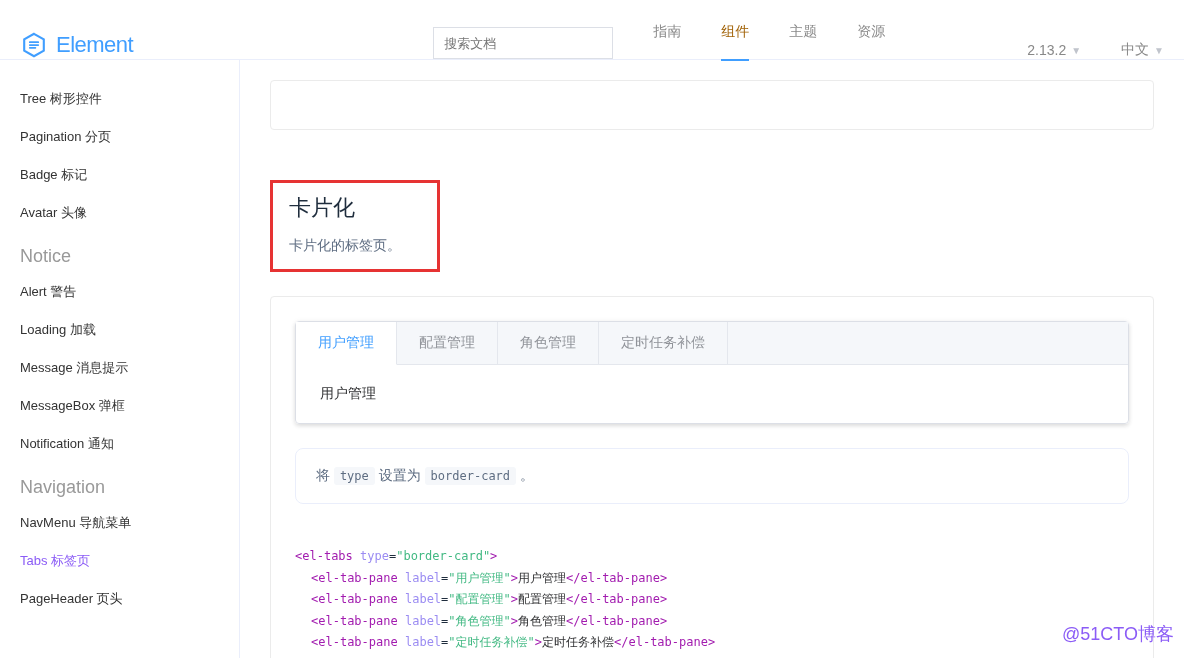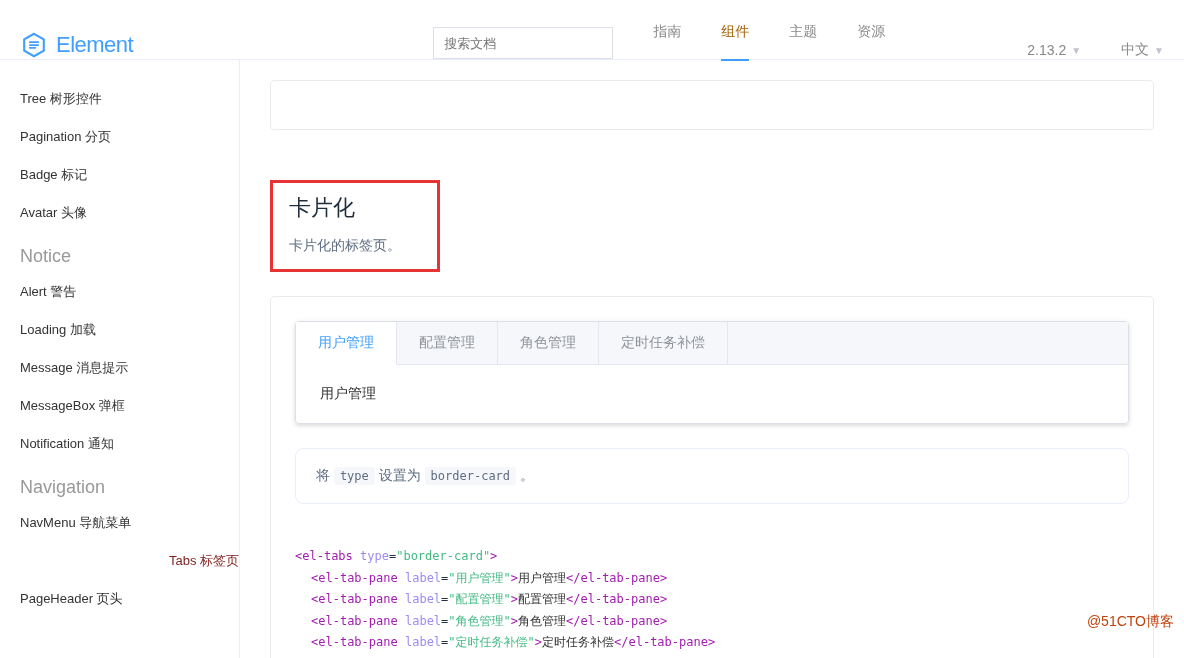--- a/index.html
+++ b/index.html
@@ -15,42 +15,42 @@
 .nav-link.muted { color: #888; }
 .nav-link.active { color: #a16207; }
 .nav-link.active::after { content: ''; position: absolute; bottom: -2px; left: 0; right: 0; height: 2px; background: #409eff; }
 .header-right { margin-left: auto; display: flex; gap: 40px; align-items: center; }
 .dropdown { display: flex; align-items: center; gap: 5px; color: #888; cursor: pointer; font-size: 14px; }
 .chev { font-size: 10px; color: #c0c4cc; }
 .container { display: flex; min-height: calc(100vh - 60px); }
 .sidebar { width: 240px; padding: 20px 0 20px 20px; border-right: 1px solid #eaeefb; font-size: 13px; overflow-y: auto; }
 .sb-item { color: #333; padding: 10px 0; cursor: pointer; }
 .sb-group { color: #999; font-size: 18px; padding: 14px 0 6px 0; }
-.sb-item.active { color: #7f1d1d; text-align: right; }
+.sb-item.active { color: #8b5cf6; }
 .main { flex: 1; padding: 20px 30px; }
 .top-box { height: 50px; border: 1px solid #ebebeb; border-radius: 4px; margin-bottom: 50px; }
 .section-head { border: 3px solid #e63333; padding: 10px 16px 14px 16px; display: inline-block; margin-bottom: 24px; min-width: 170px; }
 .section-title { font-size: 22px; color: #1f2d3d; font-weight: 400; margin-bottom: 14px; }
 .section-desc { font-size: 14px; color: #5e6d82; }
 .demo-box { border: 1px solid #ebebeb; border-radius: 4px; overflow: hidden; }
 .card-tabs { border: 1px solid #dcdfe6; box-shadow: 0 2px 4px 0 rgba(0,0,0,.12),0 0 6px 0 rgba(0,0,0,.04); margin: 24px; border-radius: 4px; }
 .tabs-head { background: #f5f7fa; display: flex; }
 .tab { padding: 12px 22px; font-size: 14px; color: #909399; cursor: pointer; border-right: 1px solid #e4e7ed; border-bottom: 1px solid #e4e7ed; }
 .tab.active { background: #fff; color: #409eff; border-bottom-color: #fff; }
 .tabs-head-fill { flex: 1; border-bottom: 1px solid #e4e7ed; }
 .tab-content { padding: 20px 24px; font-size: 14px; color: #303133; }
 .desc-block { border: 1px solid #eaeefb; border-radius: 8px; margin: 24px; padding: 18px 20px; font-size: 14px; color: #5e6d82; background: #fff; }
 .code-tag { background: #f5f7fa; color: #5e6d82; padding: 2px 6px; border-radius: 3px; font-family: Menlo, Monaco, Consolas, monospace; font-size: 12px; }
 .code-block { padding: 18px 24px 8px 24px; font-family: Menlo, Monaco, Consolas, monospace; font-size: 12px; line-height: 1.8; background: #fff; }
 .t-tag { color: #a21caf; }
 .t-attr { color: #9b8cf2; }
 .t-str { color: #42b983; }
 .t-txt { color: #303133; }
 .pl1 { padding-left: 16px; }
-.watermark { position: fixed; right: 10px; bottom: 27px; color: #c2410c; font-size: 14px; pointer-events: none; }
+.watermark { position: fixed; right: 10px; bottom: 12px; color: #8b5cf6; font-size: 18px; pointer-events: none; }
 </style>
 </head>
 <body>
 
 <div class="header">
   <div class="logo">
     <svg class="logo-icon" viewBox="0 0 40 40">
       <path d="M20 4 L34 12 L34 28 L20 36 L6 28 L6 12 Z" fill="none" stroke="#409eff" stroke-width="3"></path>
       <path d="M14 16 L26 16 M14 20 L26 20 M14 24 L22 24" stroke="#409eff" stroke-width="2.5" stroke-linecap="round"></path>
     </svg>

